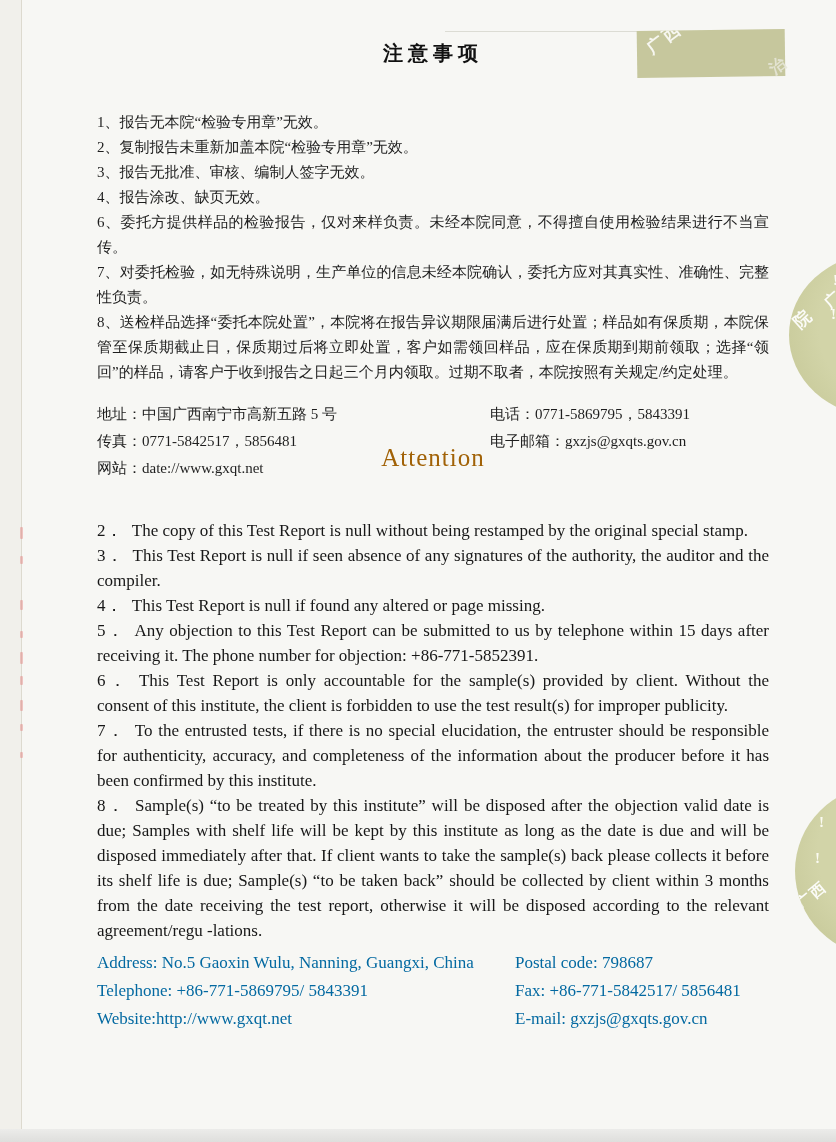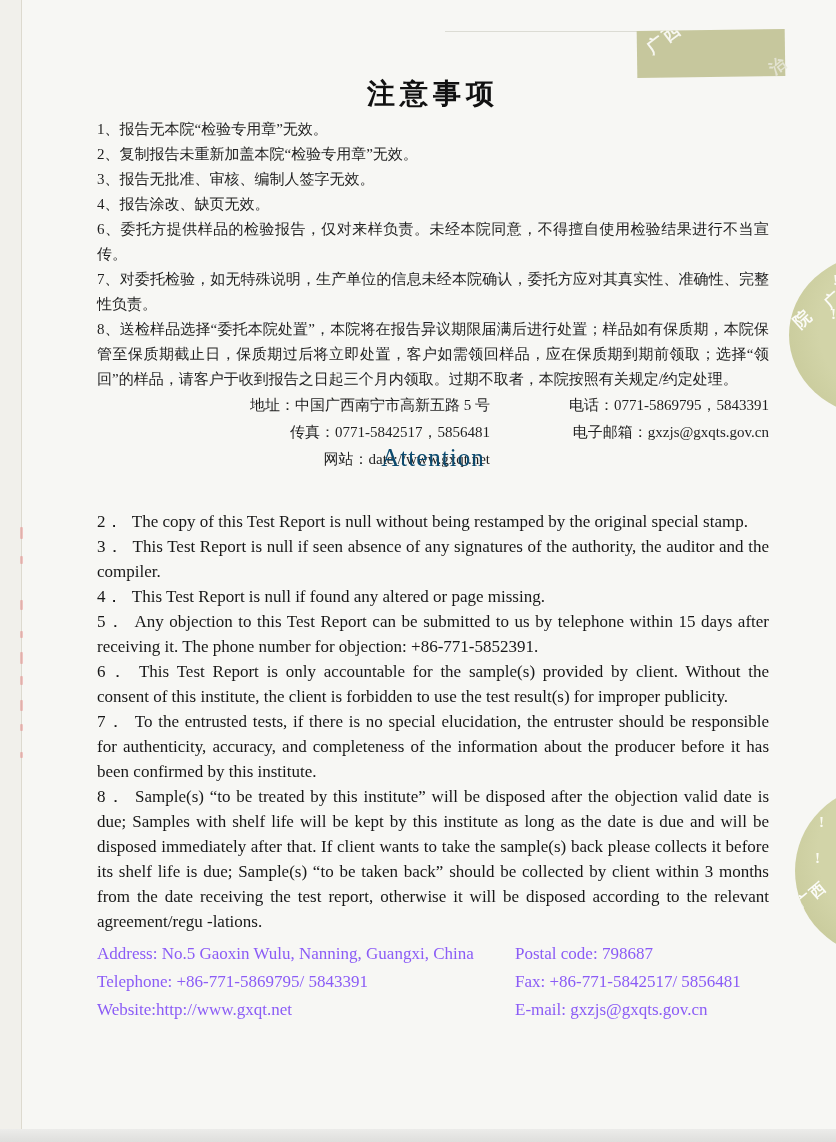--- a/index.html
+++ b/index.html
@@ -49,39 +49,39 @@
   .stamp-circle .wm {
     position: absolute; color: rgba(255,255,255,0.92);
     font-weight: bold; white-space: nowrap;
   }
   .excl { position: absolute; color: #fbfbf2; font-weight: bold; font-size: 15px; }
 
   
   .content { position: absolute; left: 97px; width: 672px; top: 0; }
 
   .cn-title {
-    padding-top: 75px; height: 38px; text-align: center;
-    font-size: 28px; font-weight: bold; letter-spacing: 5px; color: #111;
+    padding-top: 40px; height: 38px; text-align: center;
+    font-size: 20px; font-weight: bold; letter-spacing: 5px; color: #111;
   }
-  .cn-list { margin-top: 4px; font-size: 15px; line-height: 25px; }
+  .cn-list { margin-top: 32px; font-size: 15px; line-height: 25px; }
   .cn-list p { margin: 0; text-align: justify; }
   .contact-cn {
-    margin-top: 0; display: grid; grid-template-columns: 393px auto;
-    font-size: 15px; line-height: 27px; text-align: right;
+    margin-top: 16px; display: grid; grid-template-columns: 393px auto;
+    font-size: 15px; line-height: 27px;
   }
   .en-title {
     position: absolute; left: 0; width: 100%; top: 444px; text-align: center;
-    font-size: 25px; letter-spacing: 1px; color: #0c4a6e;
+    font-size: 25px; letter-spacing: 1px; color: #a16207;
   }
   .en-list { margin-top: 36px; font-size: 17px; line-height: 25px; color: #171717; }
   .en-list p { margin: 0; text-align: justify; }
   .en-list .num { margin-right: 0.55em; }
   .contact-en {
     margin-top: 6px; display: grid; grid-template-columns: 418px auto;
-    font-size: 17px; line-height: 28px; color: #8b5cf6;
+    font-size: 17px; line-height: 28px; color: #0369a1;
   }
 </style>
 </head>
 <body>
 
 <div class="page">
 
   <div class="left-edge-strip"></div>
   <div class="red-mark" style="top:527px;height:12px;"></div>
   <div class="red-mark" style="top:556px;height:8px;"></div>

